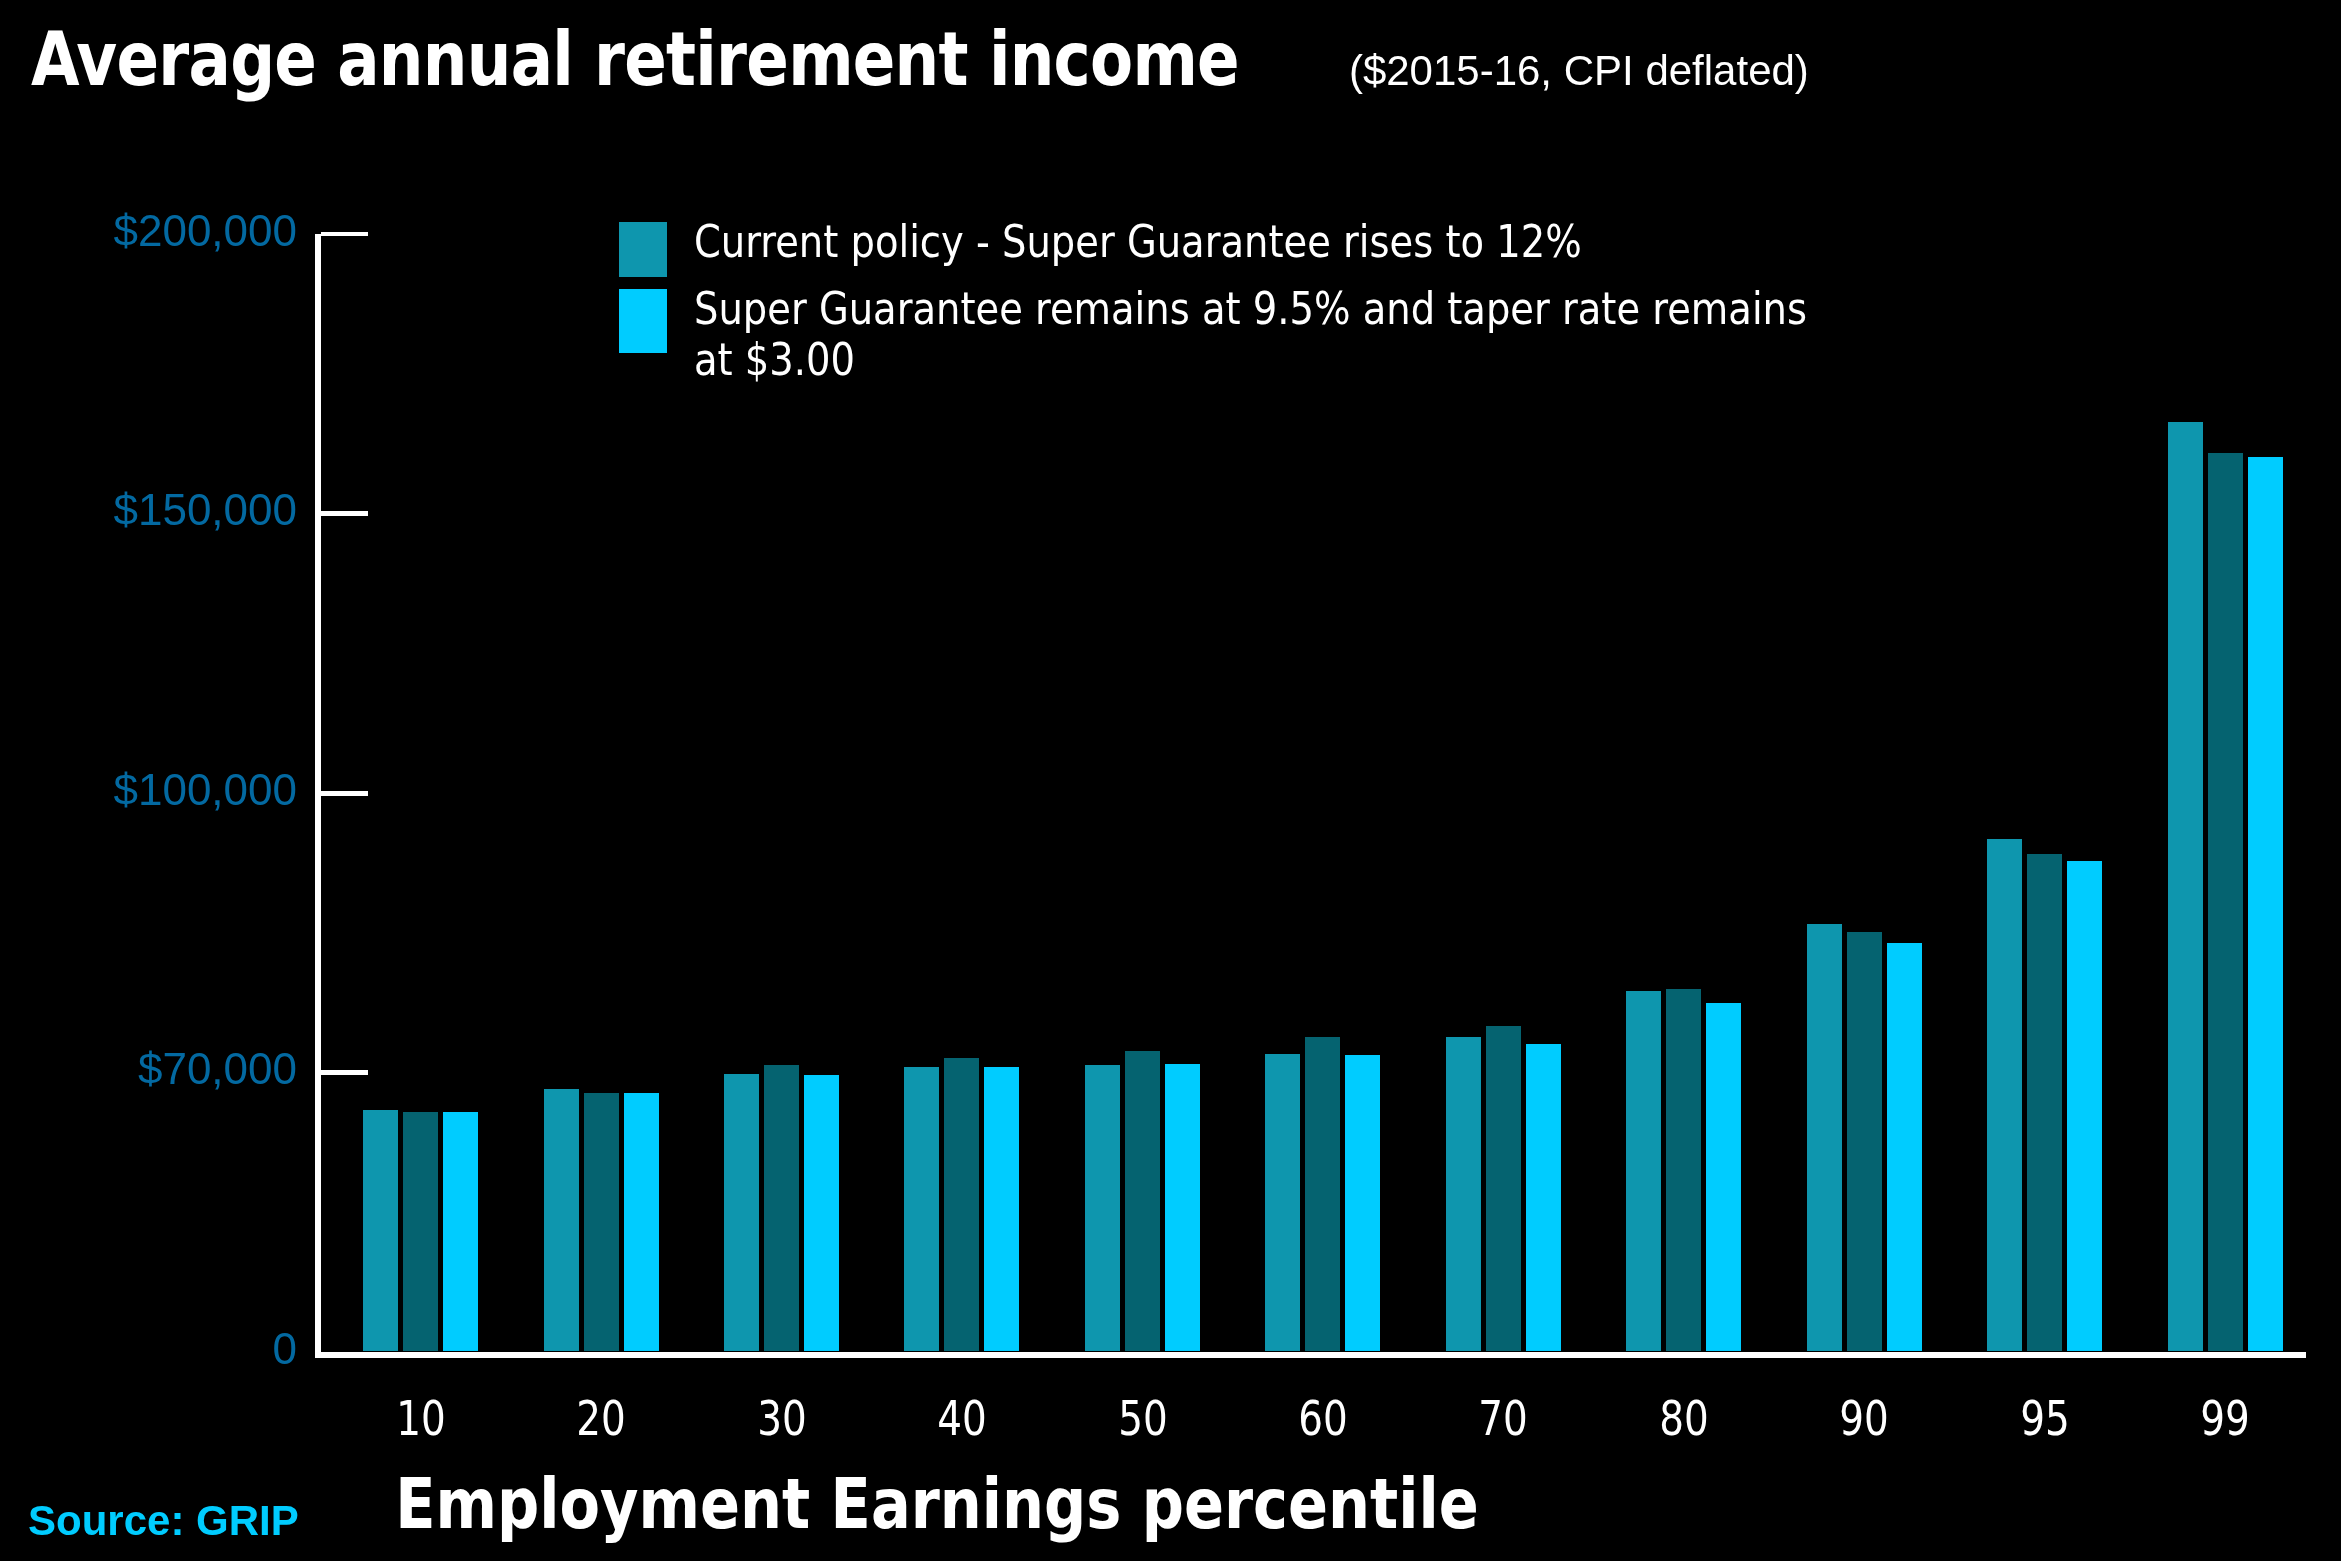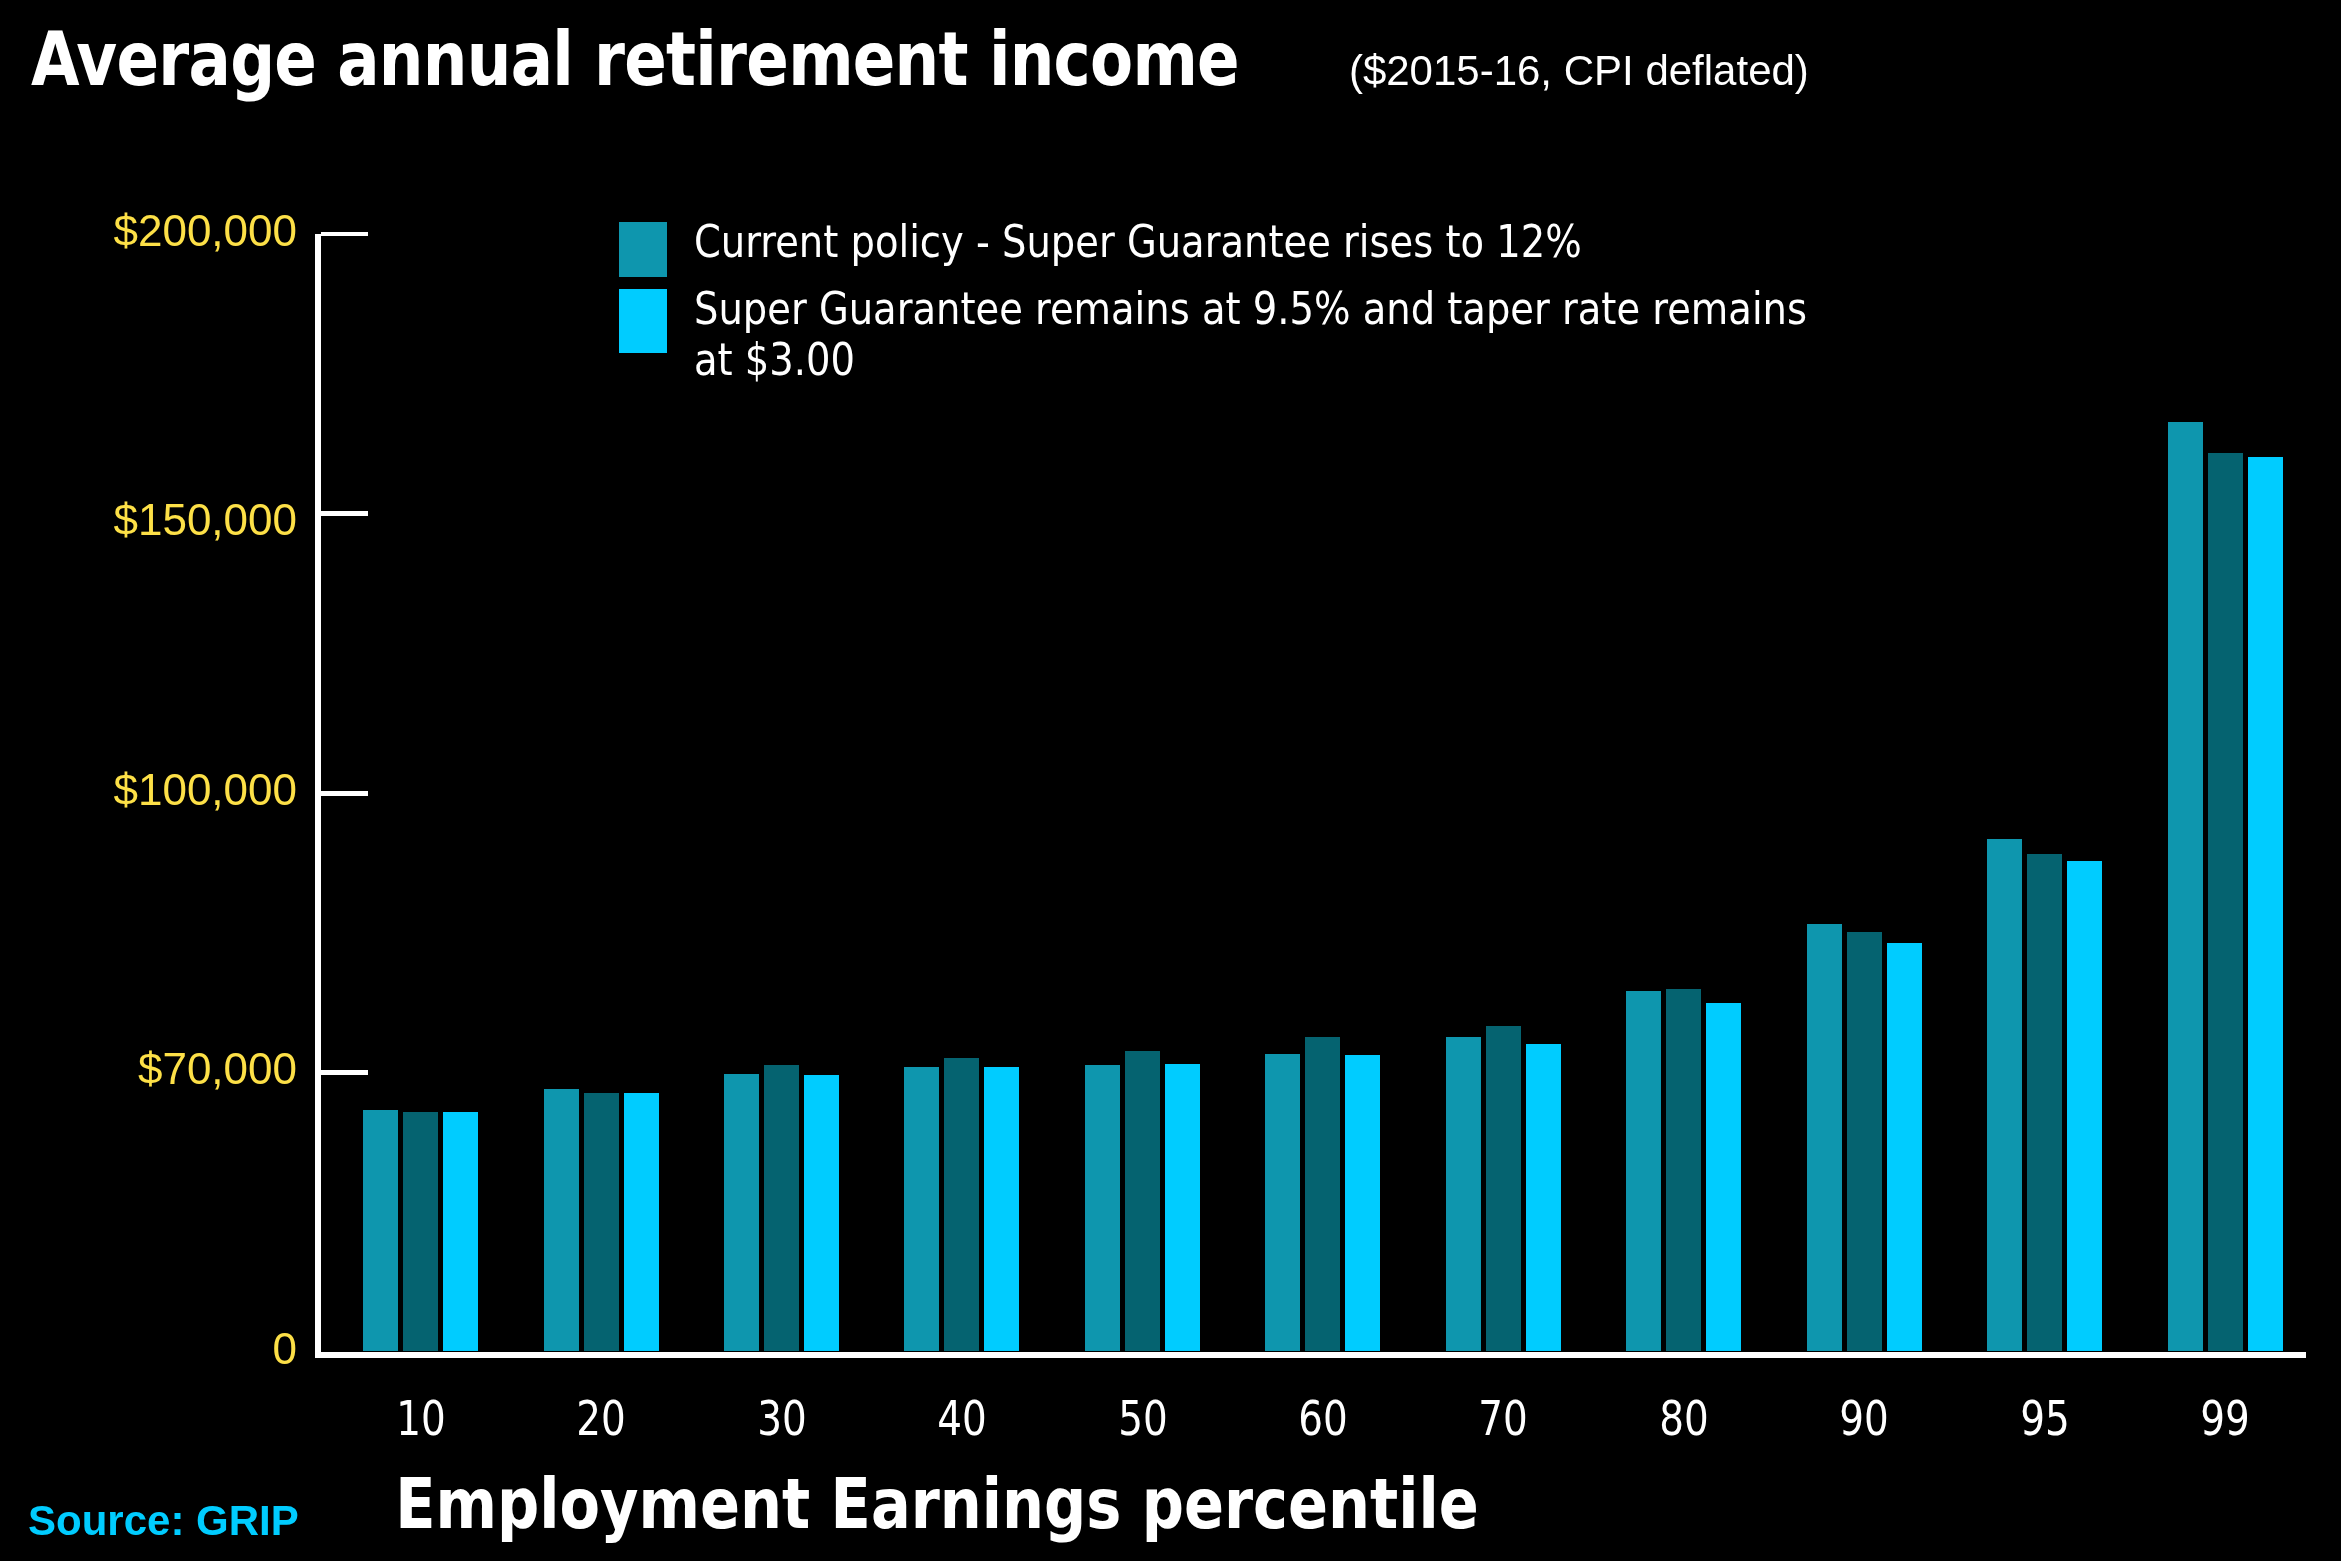--- a/index.html
+++ b/index.html
@@ -41,21 +41,21 @@
   }
   #axis-hline {
     position:absolute; left:0; bottom:-5.5px; width:1991px; height:5.5px;
     background:#ffffff;
   }
   .tick {
     position:absolute; left:5.5px; width:47px; height:4.7px; background:#ffffff;
   }
   .ylabel {
     position:absolute; right:0; 
-    font-size:44px; color:#fde047; white-space:nowrap;
+    font-size:44px; color:#0369a1; white-space:nowrap;
     font-family:"Liberation Sans", sans-serif;
   }
   #ylabels { position:absolute; left:0; top:234px; width:297px; height:1118px; }
 
   
   #bars-layer {
     position:absolute; left:321px; top:234px;
     width:1985px; height:1118px;
   }
   .group {
@@ -109,21 +109,21 @@
 
 <div id="title-block">
   <span id="title-main">Average annual retirement income</span>
   <span id="title-sub">($2015-16, CPI deflated)</span>
 </div>
 
 <div id="ylabels">
     <div class="ylabel" style="top: 1090px;">0</div>
     <div class="ylabel" style="top: 810px;">$70,000</div>
     <div class="ylabel" style="top: 531px;">$100,000</div>
-    <div class="ylabel" style="top: 261px;">$150,000</div>
+    <div class="ylabel" style="top: 251px;">$150,000</div>
     <div class="ylabel" style="top: -28px;">$200,000</div>
   </div>
 
 <div id="plot-area">
   <div id="axis-vline"></div>
   <div id="axis-hline"></div>
   <div id="ticks-layer">
       <div class="tick" style="top: 836px;"></div>
       <div class="tick" style="top: 557px;"></div>
       <div class="tick" style="top: 277px;"></div>

